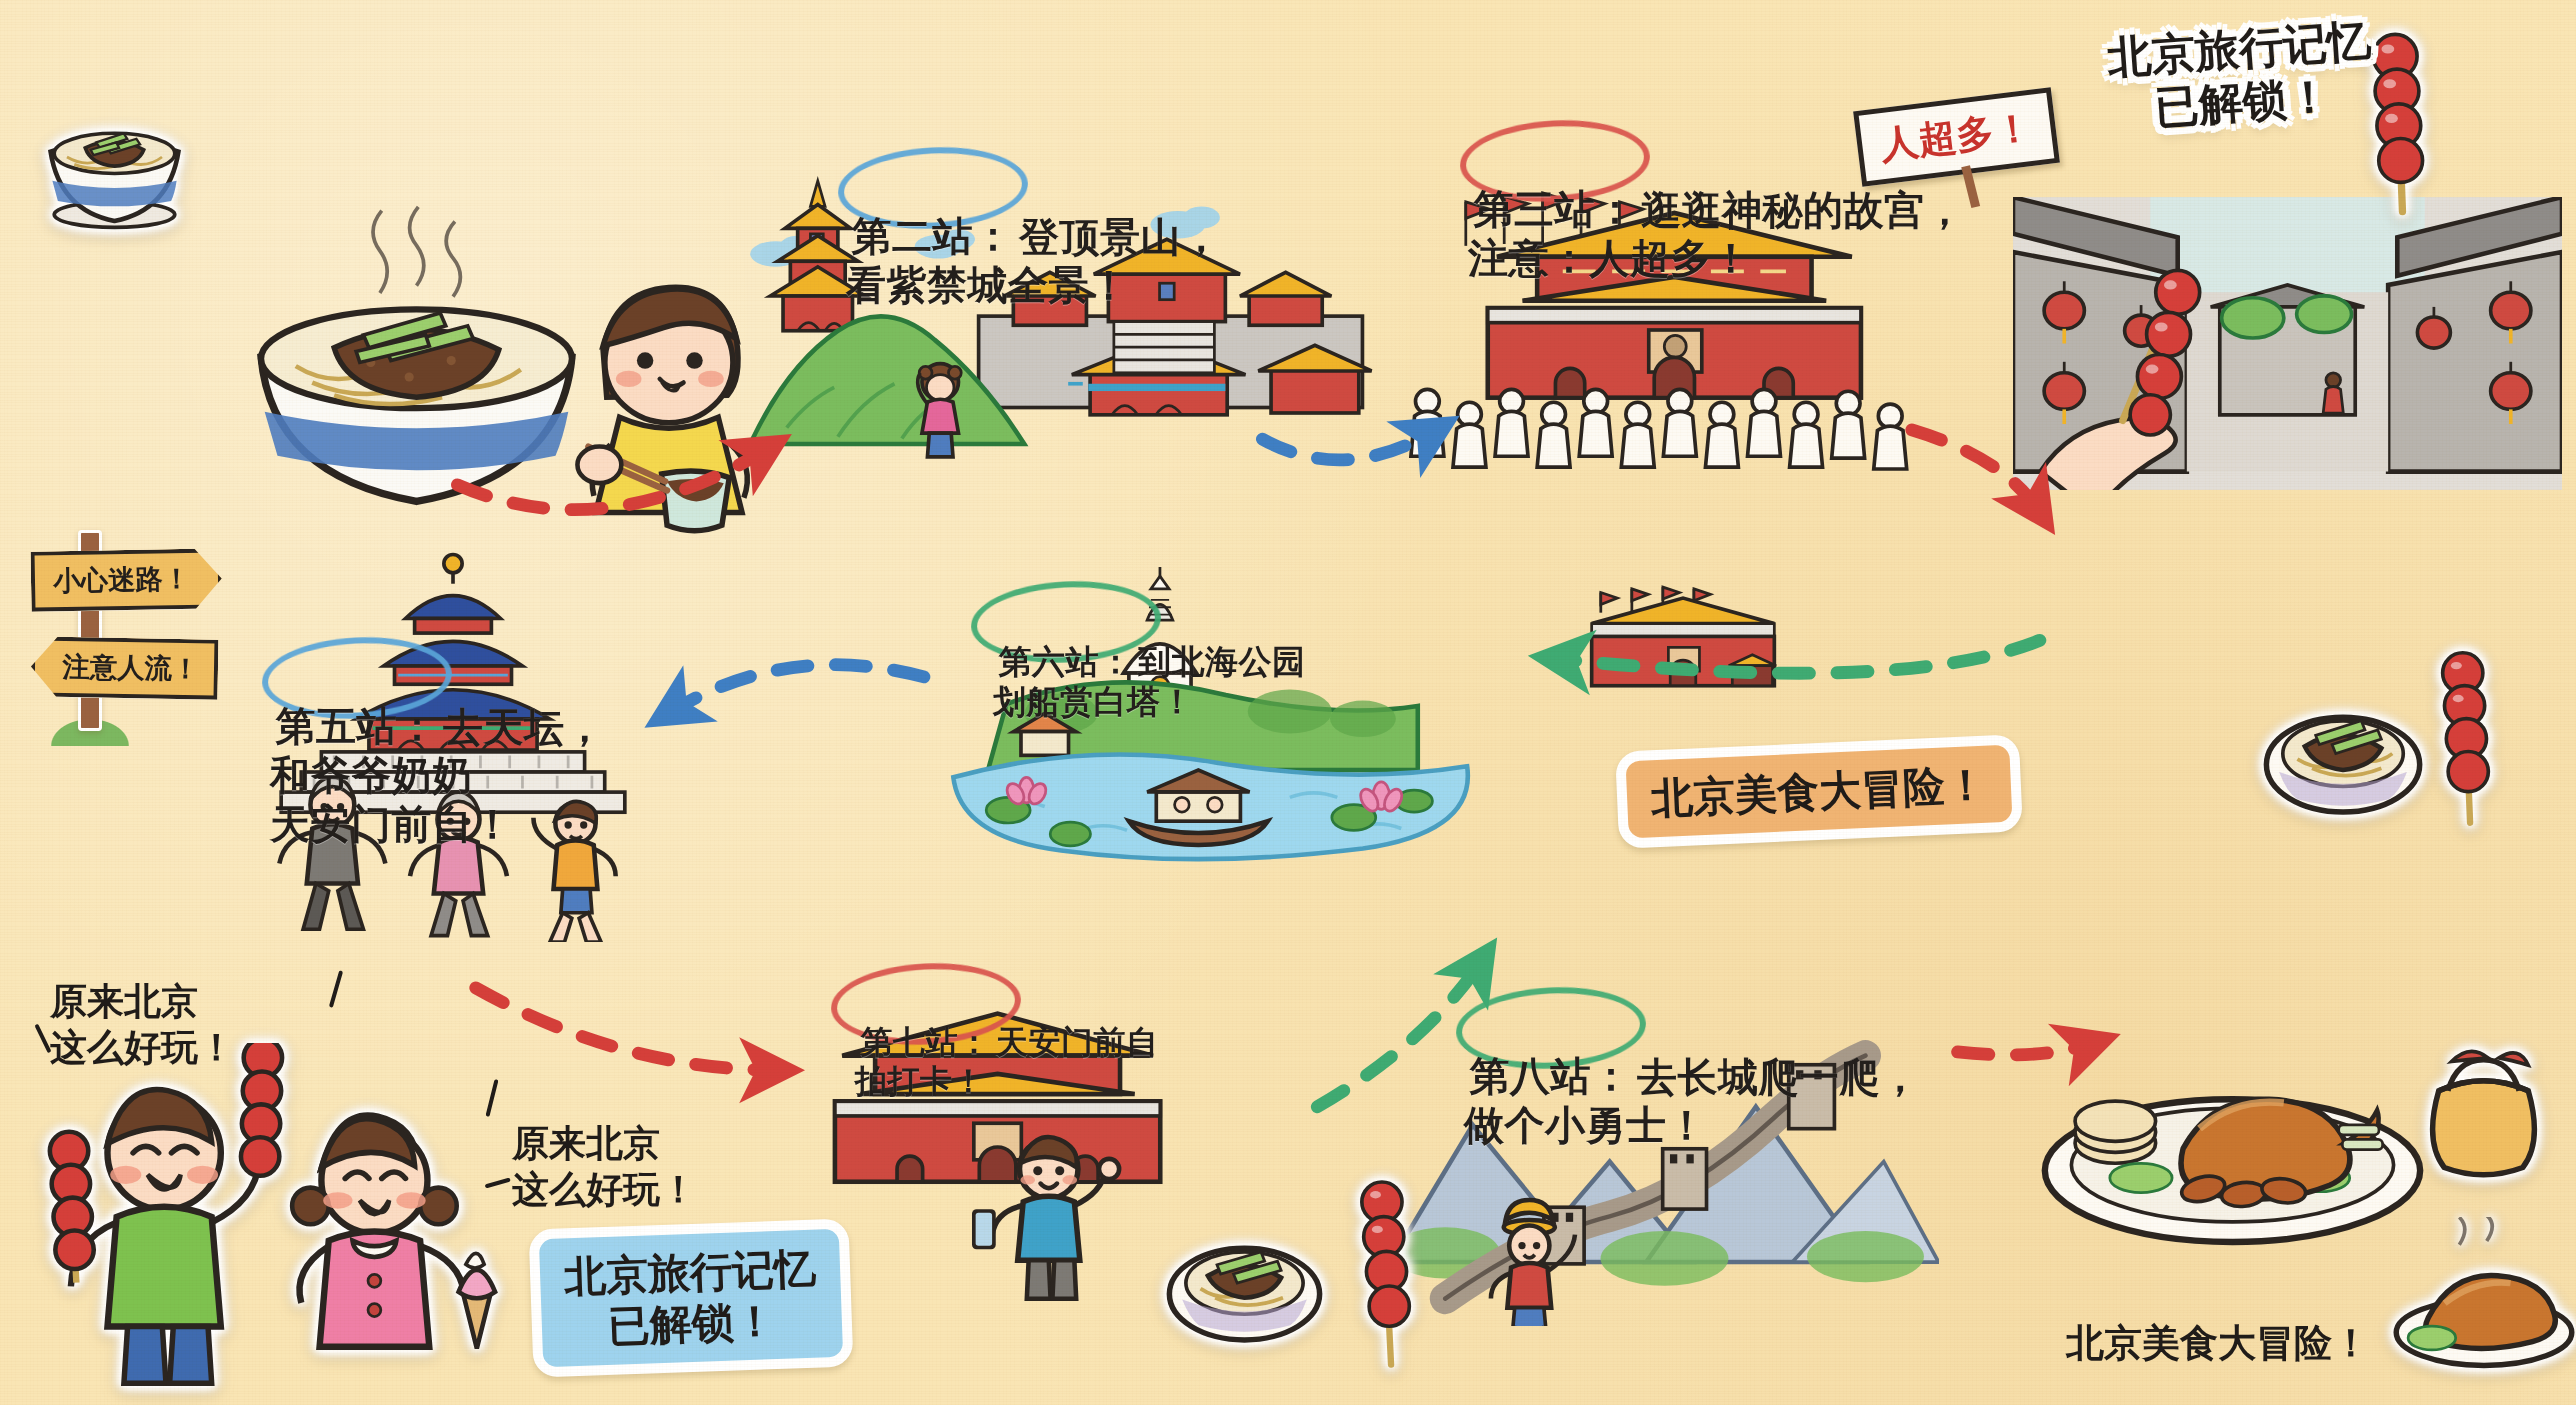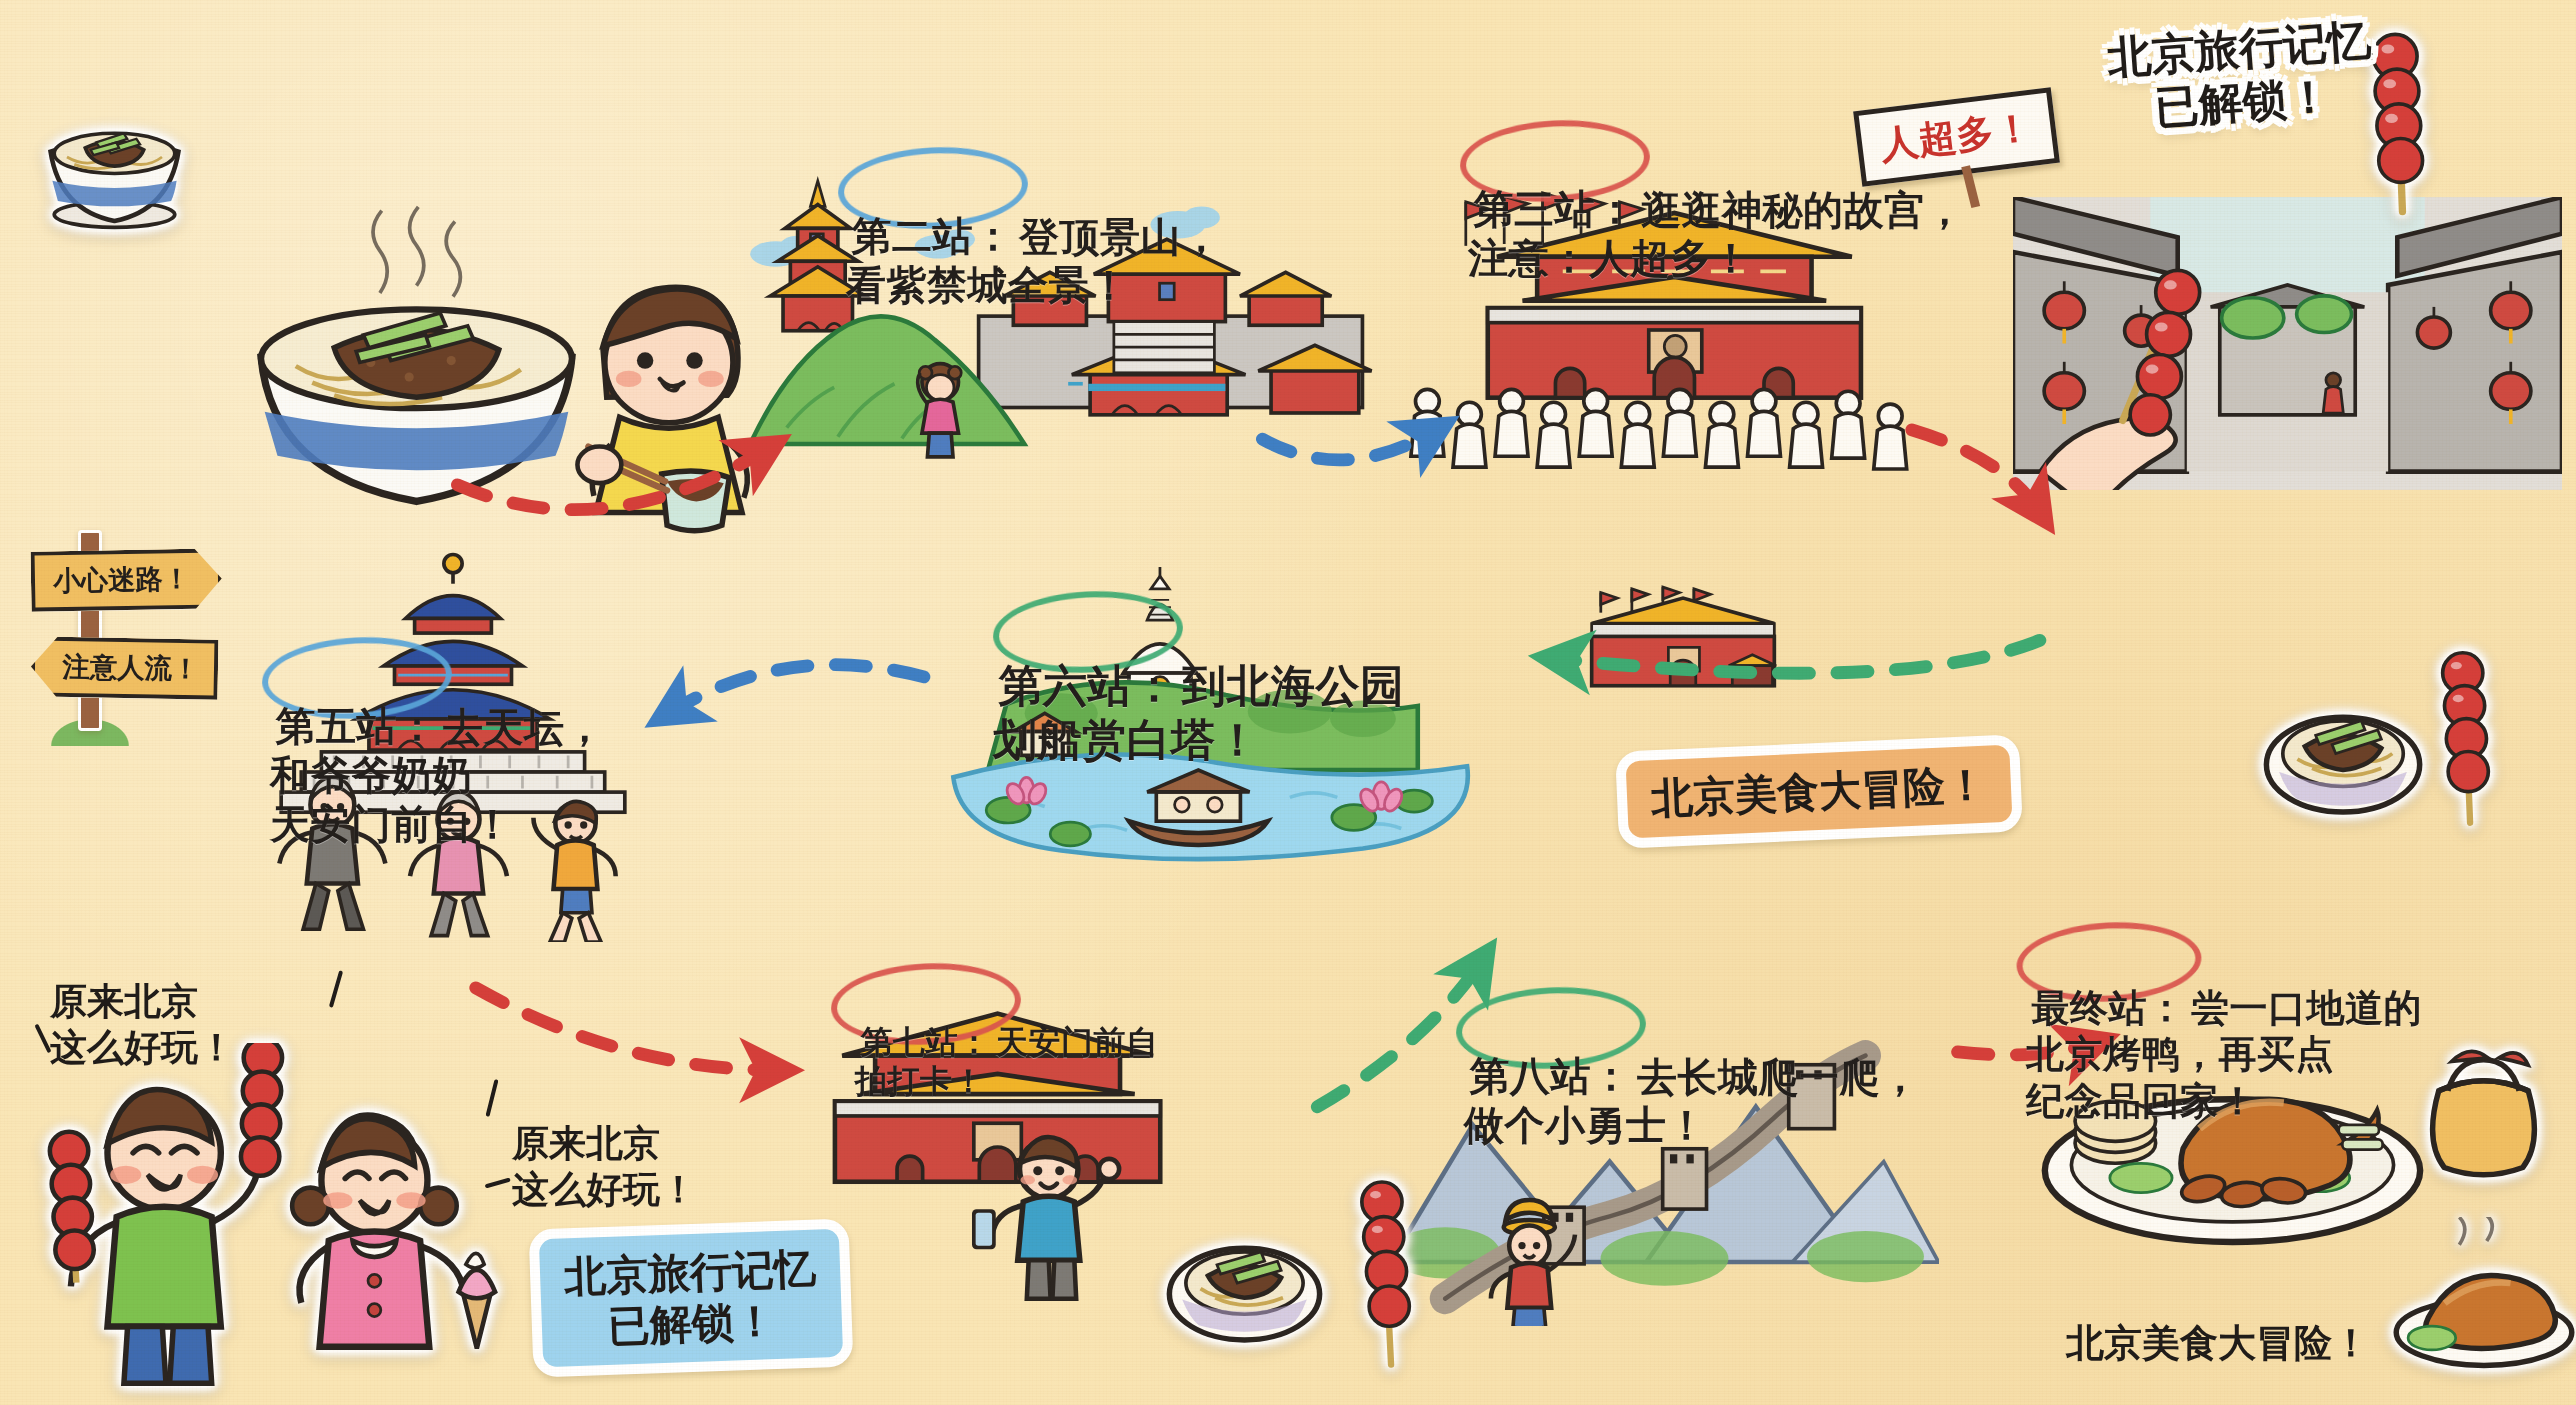--- a/index.html
+++ b/index.html
@@ -974,21 +974,21 @@
 
   <div class="cap" style="left:270px; top:556px; font-size:40px;">
     <span class="station">
       <span class="ring ring-blue" style="width:190px;height:81px;"></span>
       <span>第五站：</span>
     </span><span>去天坛，
 和爷爷奶奶
 天安门前自！</span>
   </div>
 
-  <div class="cap" style="left:993px; top:498px; font-size:44px;">
+  <div class="cap" style="left:993px; top:521px; font-size:33px;">
     <span class="station">
       <span class="ring ring-green" style="width:190px;height:81px;"></span>
       <span>第六站：</span>
     </span><span>到北海公园
 划船赏白塔！</span>
   </div>
 
   <div class="cap" style="left:855px; top:906px; font-size:32px;">
     <span class="station">
       <span class="ring ring-red" style="width:190px;height:81px;"></span>
@@ -998,28 +998,20 @@
   </div>
 
   <div class="cap" style="left:1464px; top:906px; font-size:40px;">
     <span class="station">
       <span class="ring ring-green" style="width:190px;height:81px;"></span>
       <span>第八站：</span>
     </span><span>去长城爬一爬，
 做个小勇士！</span>
   </div>
 
-  <div class="cap" style="left:2026px; top:846px; font-size:38px;">
-    <span class="station">
-      <span class="ring ring-red" style="width:185px;height:79px;"></span>
-      <span>最终站：</span>
-    </span><span>尝一口地道的
-北京烤鸭，再买点
-纪念品回家！</span>
-  </div>
 
   <div class="outline-sticker" style="left:2109px; top:23px; font-size:44px; text-align:center; transform:rotate(-4deg);">北京旅行记忆
 已解锁！</div>
 
   <div class="badge badge-blue" style="left:531px; top:1224px; font-size:42px; transform:rotate(-2deg);">北京旅行记忆
 已解锁！</div>
 
   <div class="badge badge-orange" style="left:1617px; top:743px; font-size:42px; transform:rotate(-2.5deg);">北京美食大冒险！</div>
 
   <div class="signpost" style="left:25px; top:521px; width:201px; height:238px;">

